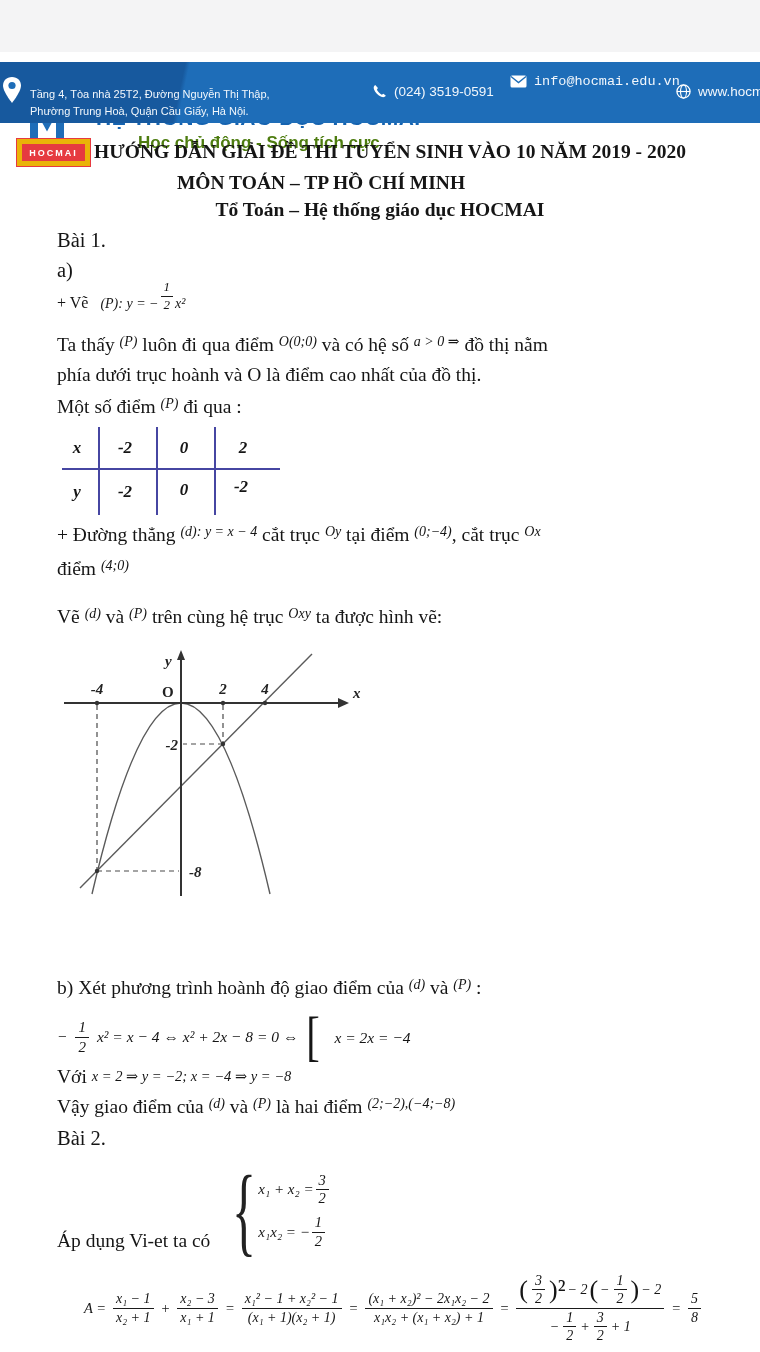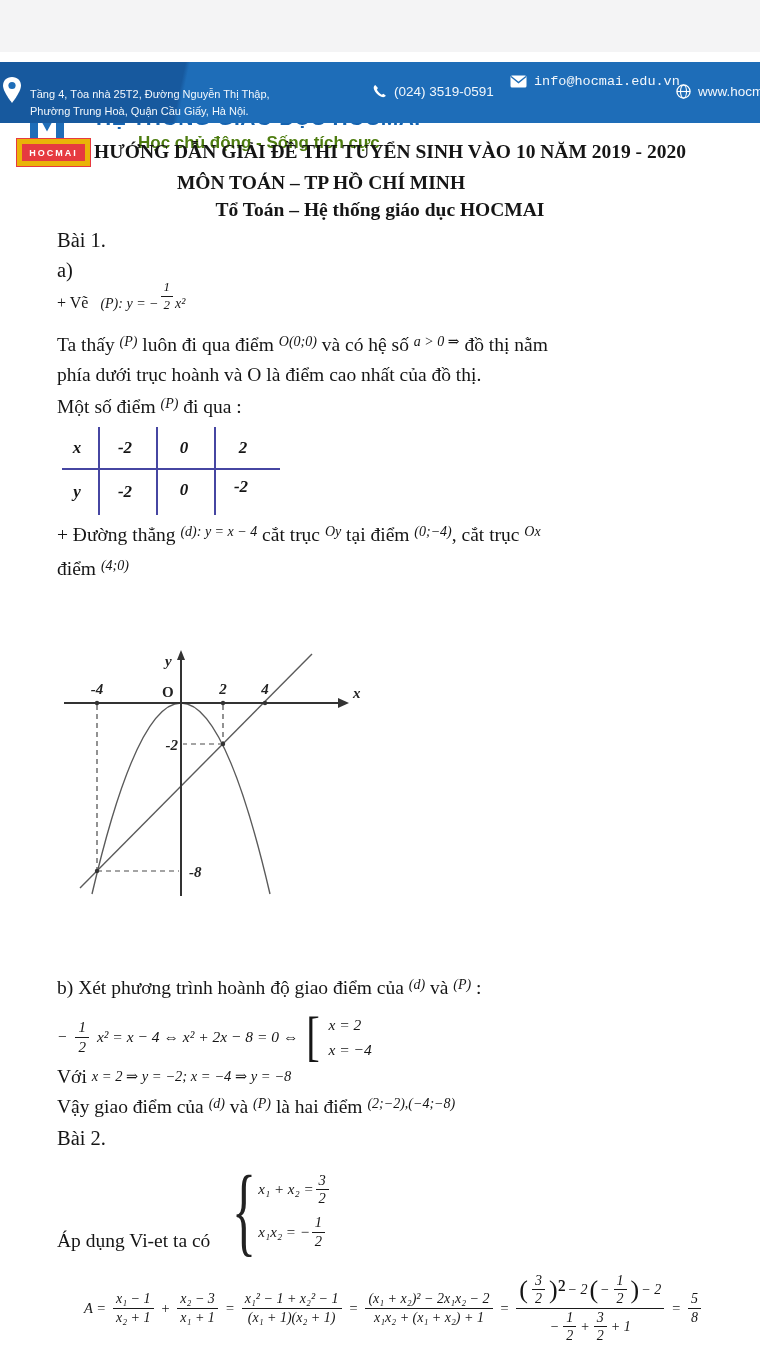--- a/index.html
+++ b/index.html
@@ -50,21 +50,21 @@
   .vtab{left:57px;top:427px;width:232px;height:90px;}
   .vline{position:absolute;top:0;width:2px;height:88px;background:#4646a2;}
   .hline{position:absolute;left:5px;top:41px;width:218px;height:2px;background:#4646a2;}
   .cell{position:absolute;transform:translate(-50%,-50%);font-style:italic;font-weight:bold;font-size:17px;}
 
   
   .eqrow{left:57px;top:1006px;display:flex;align-items:center;gap:6px;height:62px;
          font-style:italic;font-size:15.5px;}
   .eqrow .frac{font-size:15px;}
   .bracket{font-size:54px;font-weight:300;transform:scaleX(.75);display:inline-block;line-height:.9;font-style:normal;}
-  .cases{display:flex;flex-direction:column;line-height:25px;}
+  .cases{display:flex;flex-direction:row;line-height:25px;margin-left:6px;}
 
   
   .vietrow{left:57px;top:1154px;display:flex;align-items:flex-end;gap:10px;height:102px;}
   .vietlabel{font-size:19.5px;margin-bottom:4px;white-space:nowrap;}
   .sys{display:flex;align-items:center;}
   .bigbrace{font-size:100px;font-weight:200;line-height:.9;transform:scaleX(.5);display:inline-block;
             margin-right:-10px;color:#222;}
   .syseqs{display:flex;flex-direction:column;gap:8px;}
   .syseq{display:flex;align-items:center;font-style:italic;font-size:15px;}
   .syseq .frac{font-size:14.5px;}
@@ -180,20 +180,23 @@
     <span class="cell" style="left:184px;top:60px;">-2</span>
   </div>
 
   <div class="abs para" style="top:524px;">
     <span>+ Đường thẳng </span><span class="im">(d): y = x − 4</span><span> cắt trục </span><span class="im">Oy</span><span> tại điểm </span><span class="im">(0;−4)</span><span>, cắt trục </span><span class="im">Ox</span>
   </div>
   <div class="abs para" style="top:558px;">
     <span>điểm </span><span class="im">(4;0)</span>
   </div>
 
+  <div class="abs para" style="top:606px;">
+    <span>Vẽ </span><span class="im">(d)</span><span> và </span><span class="im">(P)</span><span>  trên cùng hệ trục </span><span class="im">Oxy</span><span>  ta được hình vẽ:</span>
+  </div>
 
   <svg class="abs" style="left:50px;top:648px;" width="330" height="250" viewBox="0 0 330 250">
 
     <g stroke="#4a4a4a" stroke-width="1.2" stroke-dasharray="5 4">
       <line x1="47" y1="57" x2="47" y2="223"></line>
       <line x1="47" y1="223" x2="129" y2="223"></line>
       <line x1="173" y1="57" x2="173" y2="96"></line>
       <line x1="173" y1="96" x2="133" y2="96"></line>
     </g>
 

